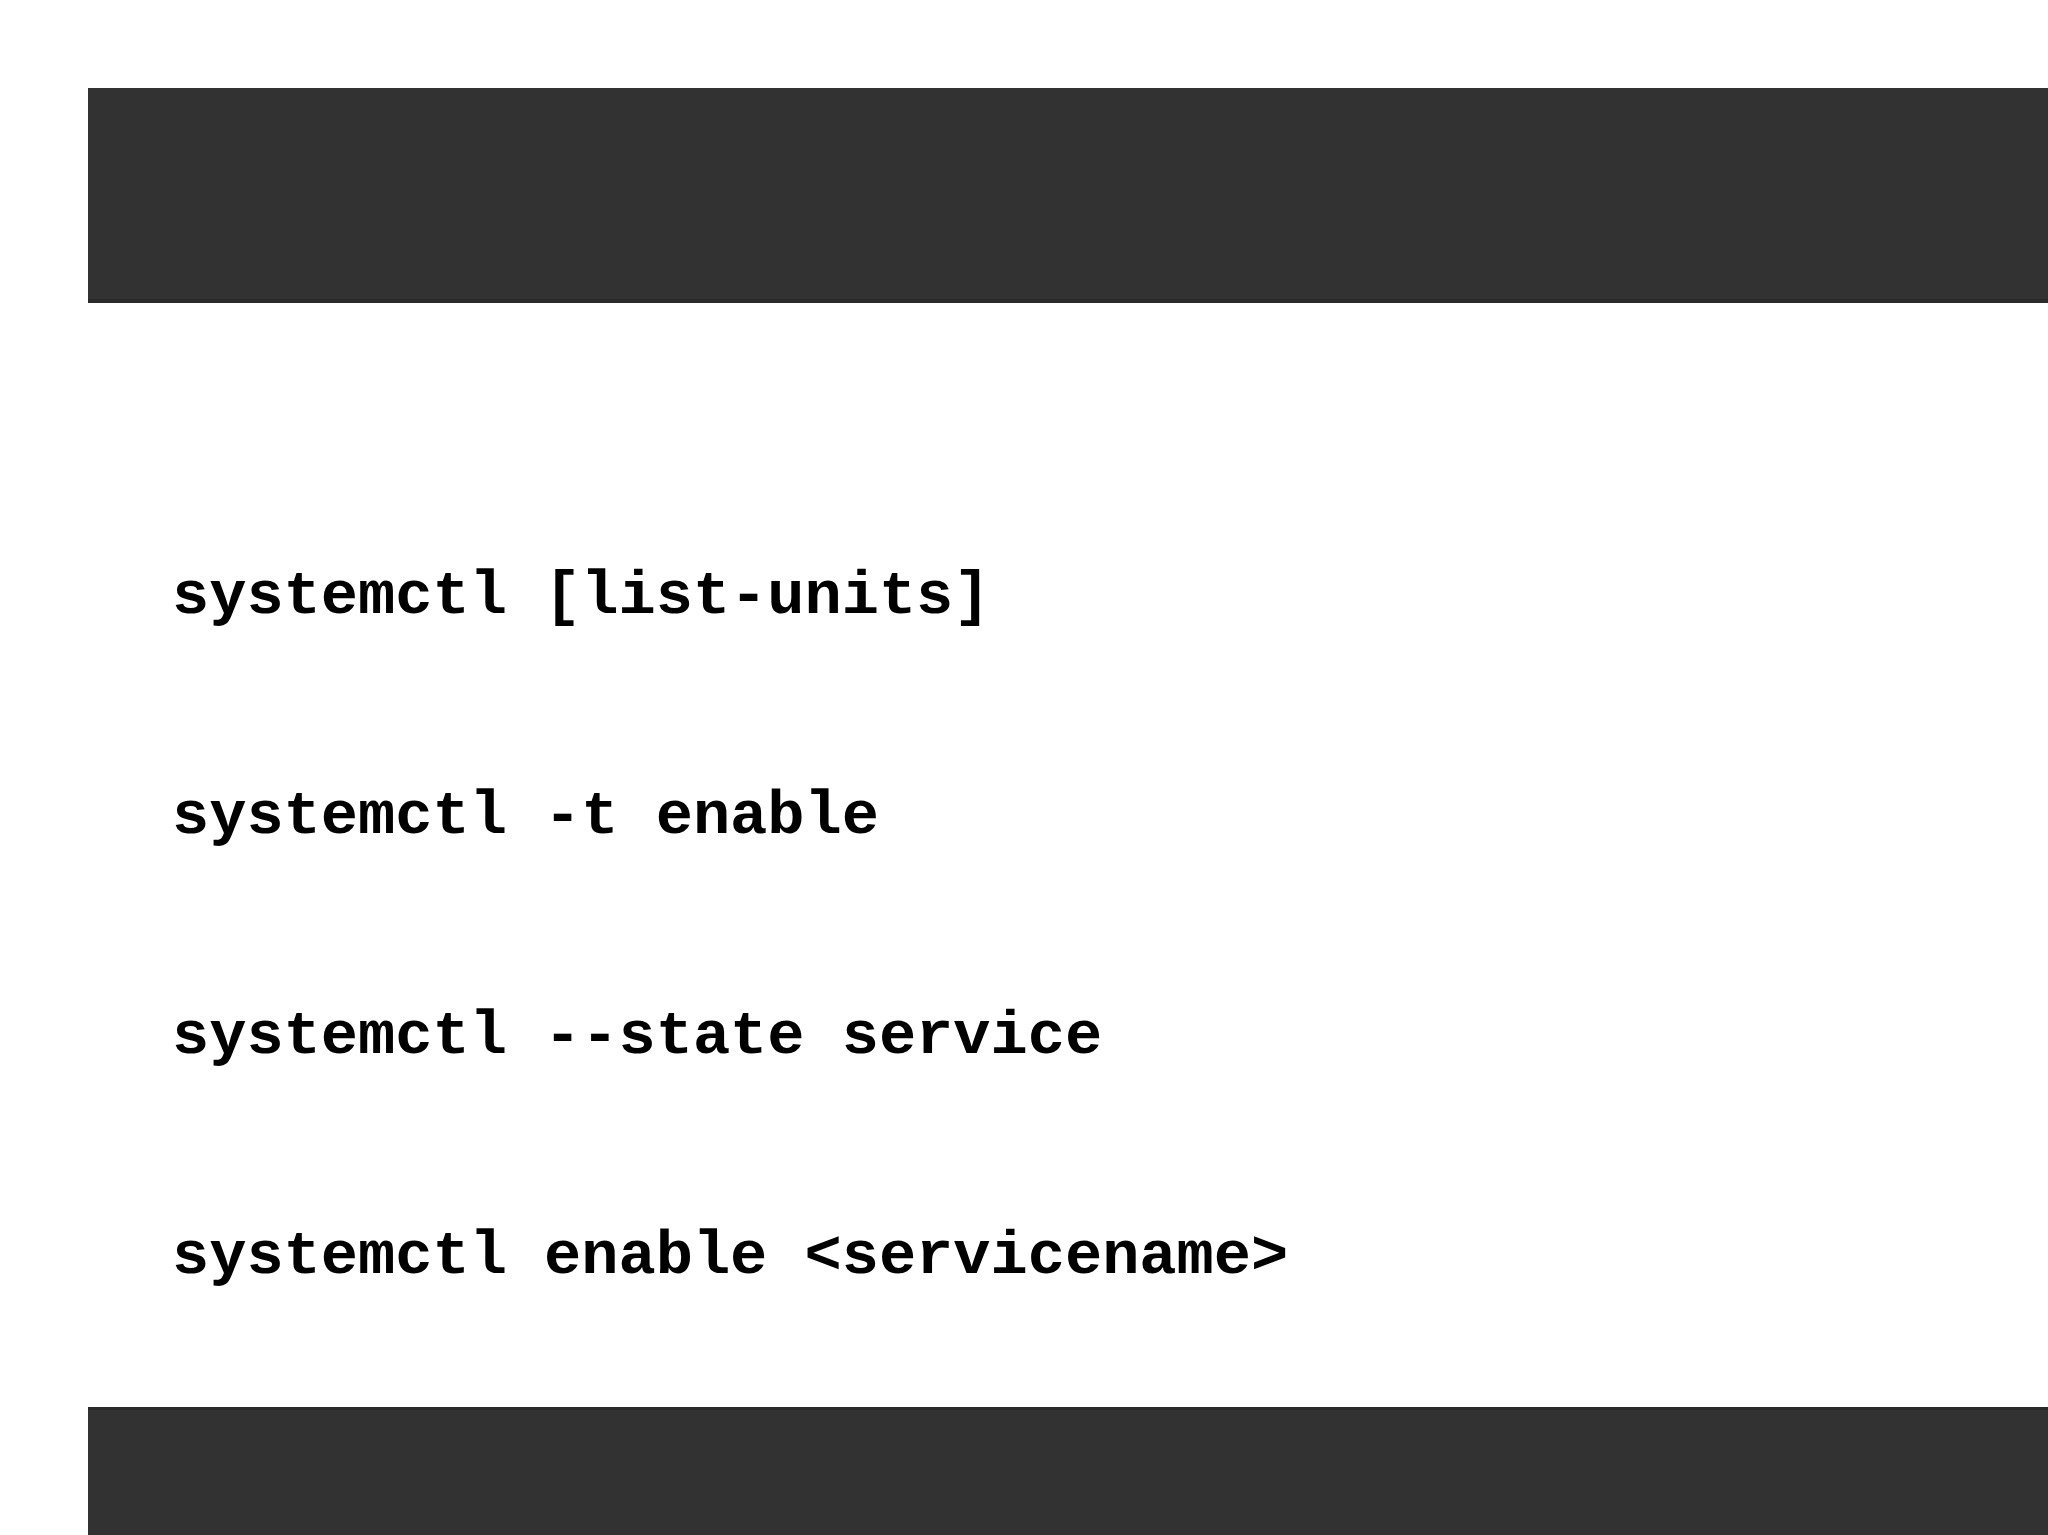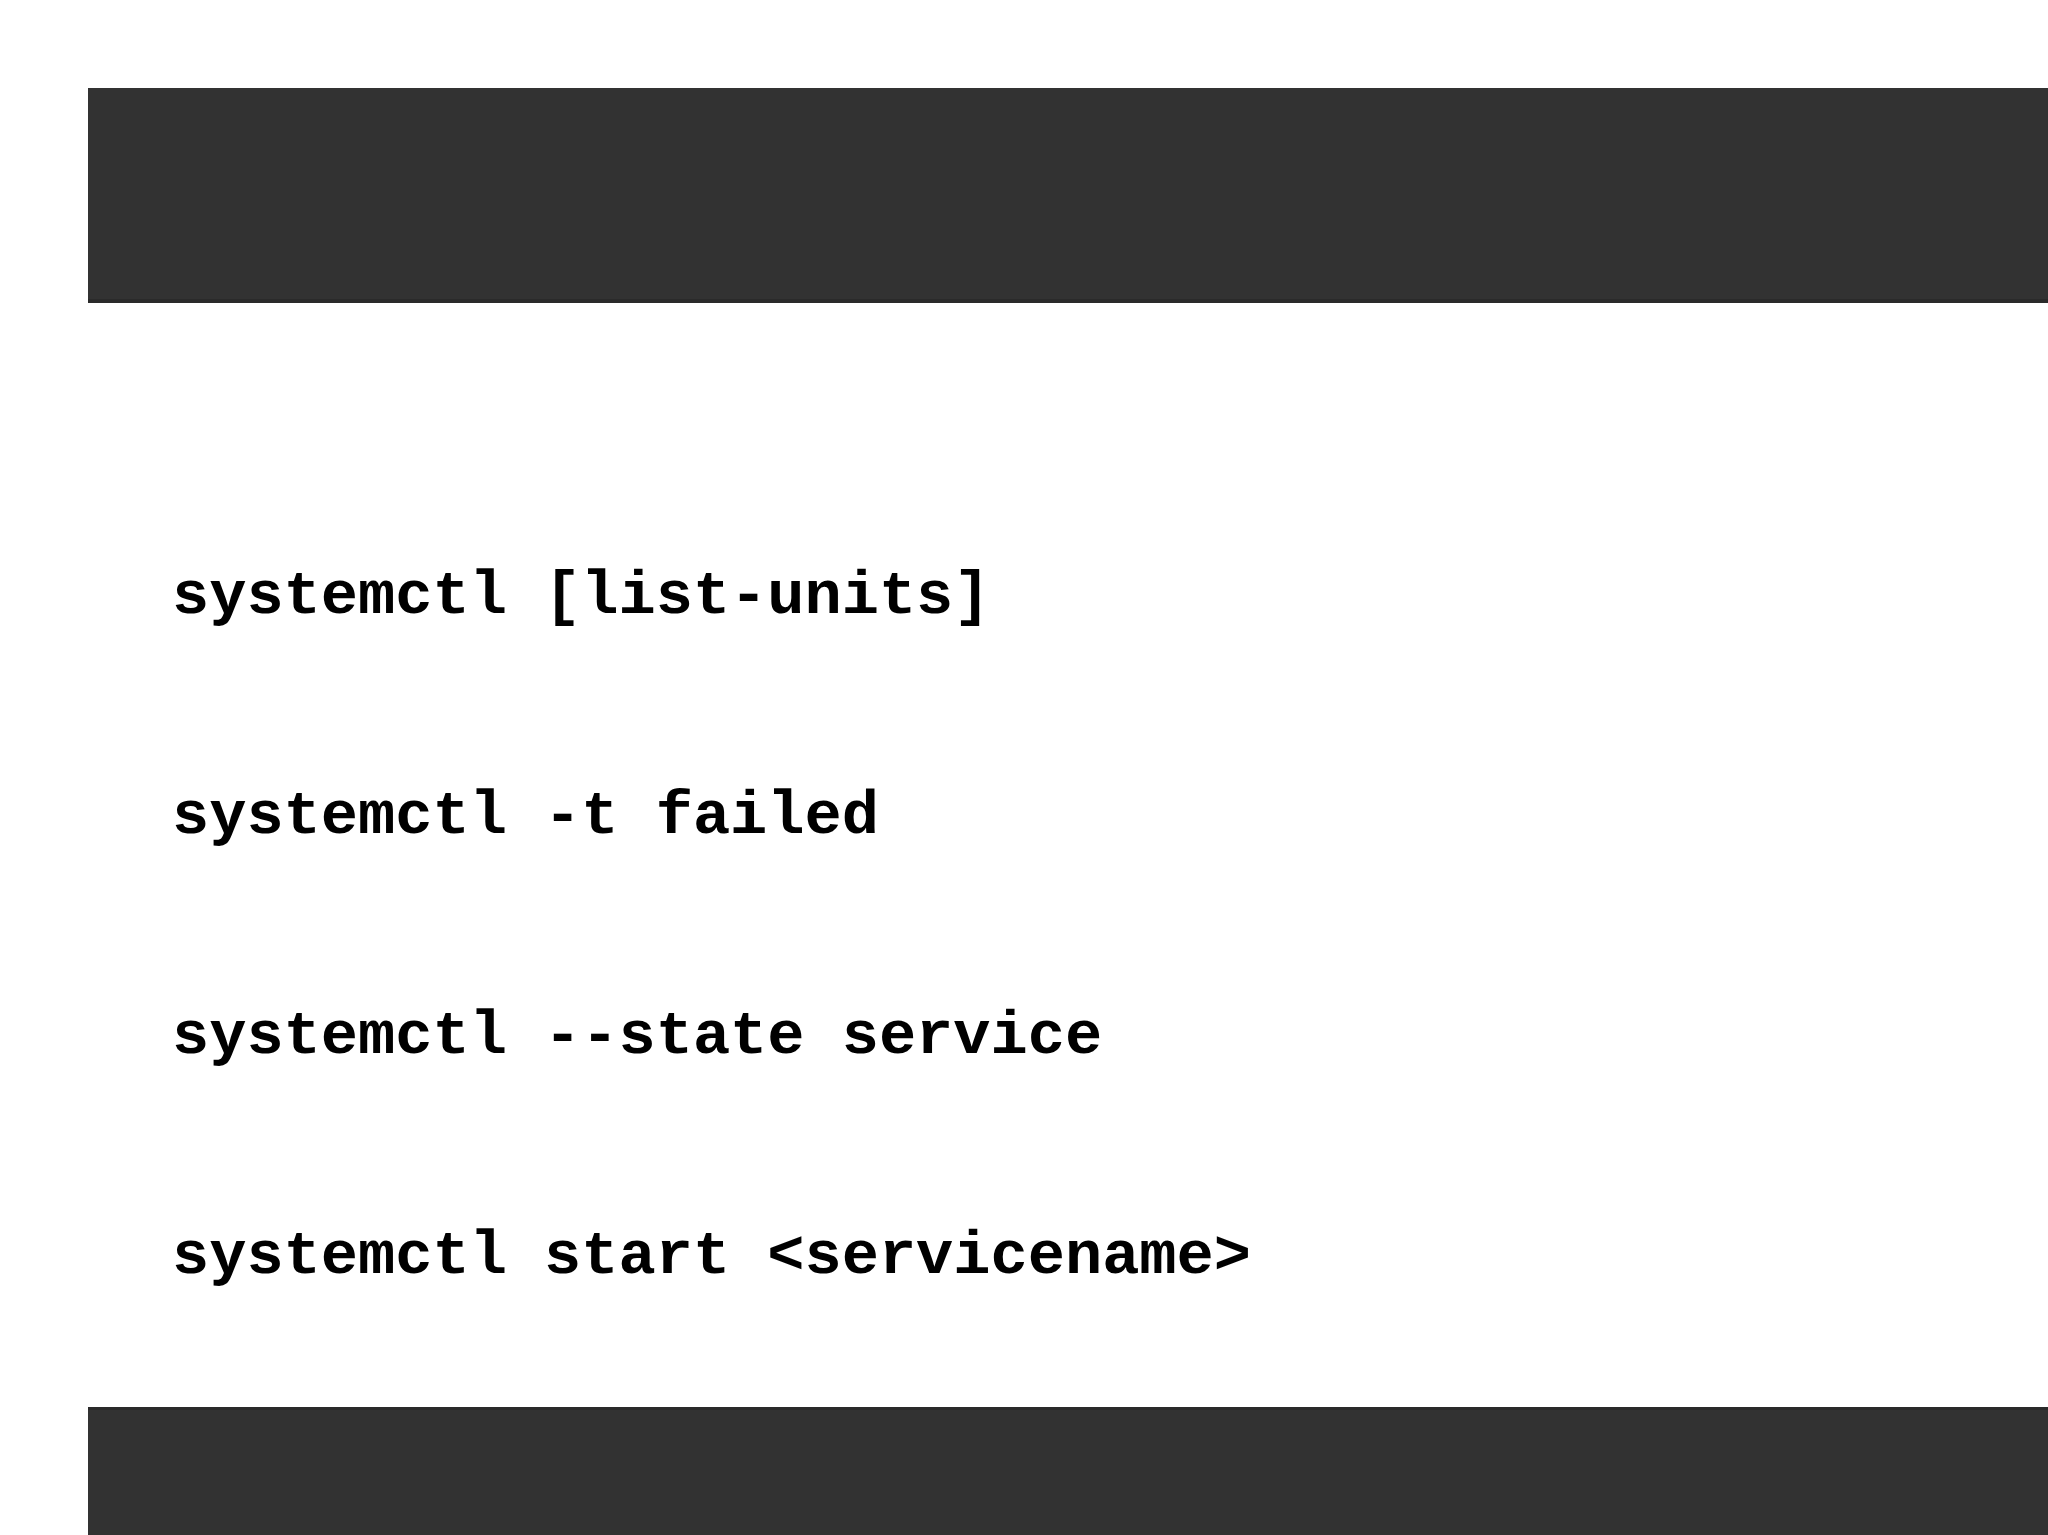--- a/index.html
+++ b/index.html
@@ -55,22 +55,23 @@
   }
 </style>
 </head>
 <body>
 
 <div class="slide">
   <div class="band top"></div>
 
   <div class="code-block">
     <div class="code-line">systemctl [list-units]</div>
-    <div class="code-line">systemctl -t failed</div>
+    <div class="code-line">systemctl -t enable</div>
     <div class="code-line">systemctl --state service</div>
+    <div class="code-line">systemctl enable &lt;servicename&gt;</div>
     <div class="code-line">systemctl start &lt;servicename&gt;</div>
     
     
     
   </div>
 
   <div class="band bottom"></div>
 </div>
 
 </body></html>

